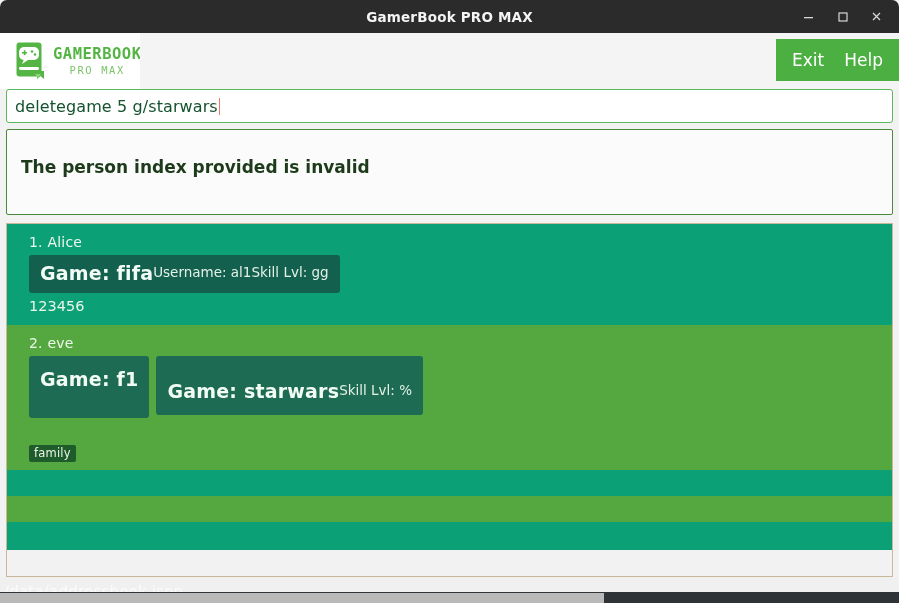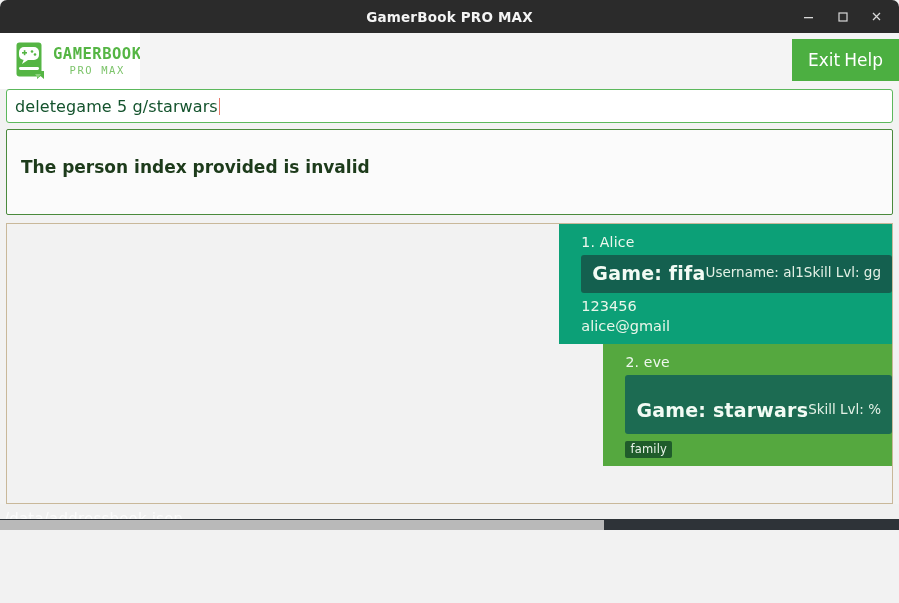--- a/index.html
+++ b/index.html
@@ -4,21 +4,21 @@
 <style>
   * { box-sizing: border-box; margin: 0; padding: 0; }
   html, body {
     width: 899px; height: 603px;
     font-family: "DejaVu Sans", sans-serif;
     background: #f2f2f2;
     overflow: hidden;
   }
 
   
-  .window { width: 899px; height: 530px; display: flex; flex-direction: column; background: #f2f2f2; position: relative; }
+  .window { width: 899px; height: 603px; display: flex; flex-direction: column; background: #f2f2f2; position: relative; }
 
   .titlebar {
     height: 33px; background: #2b2b2b; color: #ffffff;
     display: flex; align-items: center; position: relative;
     border-top-left-radius: 7px; border-top-right-radius: 7px;
     flex: 0 0 33px;
   }
   .titlebar-title {
     position: absolute; left: 0; right: 0; text-align: center;
     font-size: 13.5px; font-weight: bold; letter-spacing: .2px;
@@ -46,21 +46,21 @@
     font-family: "DejaVu Sans Mono", monospace;
     font-size: 15.5px; font-weight: bold; color: #55b544; letter-spacing: .5px;
   }
   .logo-sub {
     font-family: "DejaVu Sans Mono", monospace;
     font-size: 10.5px; color: #7cc46a; letter-spacing: 1.6px; margin-top: 3px;
   }
   .header-spacer { flex: 1; background: #f4f4f4; }
   .menu-area {
     background: #4caf41; display: flex; align-items: center;
-    padding: 0 14px; margin-top: 6px; margin-bottom: 8px;
+    padding: 0 14px; gap: 16px; margin-top: 6px; margin-bottom: 8px;
   }
   .menu-item {
     color: #ffffff; font-size: 17px; line-height: 1;
     padding: 4px 2px; cursor: default;
   }
 
   
   .cmdbox {
     flex: 0 0 34px; margin: 0 6px; background: #ffffff;
     border: 1.4px solid #5cb85c; border-radius: 3px;
@@ -81,21 +81,21 @@
     border: 1.4px solid #4a8a3c; border-radius: 2px;
     padding: 27px 14px;
     font-weight: bold;
   }
   .resulttext { font-size: 17px; color: #1d3b1b; }
 
   
   .listpanel {
     flex: 1 1 auto; margin: 8px 6px 0 6px;
     border: 1px solid #c9b89a; background: #f2f2f2;
-    overflow: hidden; display: flex; flex-direction: column; align-items: flex-end;
+    overflow: hidden; display: flex; flex-direction: column;
   }
   .person-row { position: relative; padding: 10px 0 8px 22px; }
   .person-row.teal  { background: #0ca077; }
   .person-row.green { background: #55a83f; }
   .empty-row.teal   { background: #0ca077; }
   .empty-row.green  { background: #55a83f; }
   .empty-row { height: 26px; }
   .empty-row.tall { height: 28px; }
 
   .person-name {
@@ -116,21 +116,21 @@
   .game-spacer { height: 13px; }
   .card-pad-f1 { padding-bottom: 28px; padding-top: 12px; }
   .card-pad-sw { padding-bottom: 13px; padding-top: 24px; }
 
   .person-fields { margin-top: 4px; }
   .person-field { color: #eaf6ea; font-size: 14.5px; line-height: 1.35; }
 
   .tags { margin-top: 7px; display: flex; gap: 5px; }
   .tag {
     background: #1f5c2b; color: #e9f3e9; font-size: 11.5px;
-    padding: 1px 5px 2px 5px; border-radius: 2px; letter-spacing: .2px;
+    padding: 1px 5px 2px 5px; border-radius: 2px; letter-spacing: .2px; margin-top: 20px;
   }
 
   
   .statusbar {
     flex: 0 0 26px; background: #f0f0f0; display: flex; align-items: center;
     padding-left: 4px; position: relative;
   }
   .statustext {
     color: #fbfbfb; font-size: 15px; letter-spacing: .2px;
     position: relative; top: 2px;
@@ -218,30 +218,32 @@
       </div>
       <div class="games">
         <div class="game-card">
           <div class="game-title">Game: fifa</div>
           <div class="game-line">Username: al1</div>
           <div class="game-line">Skill Lvl: gg</div>
         </div>
       </div>
       <div class="person-fields">
         <div class="person-field">123456</div>
-        <div class="person-field">alice@gmail</div>
       </div>
     </div>
 
     <div class="person-row green">
       <div class="person-name">
         <span>2.</span>
         <span>eve</span>
       </div>
       <div class="games">
+        <div class="game-card alt card-pad-f1">
+          <div class="game-title">Game: f1</div>
+        </div>
         <div class="game-card alt card-pad-sw">
           <div class="game-title">Game: starwars</div>
           <div class="game-spacer"></div>
           <div class="game-line">Skill Lvl: %</div>
         </div>
       </div>
       <div class="tags">
         <span class="tag">family</span>
       </div>
     </div>

